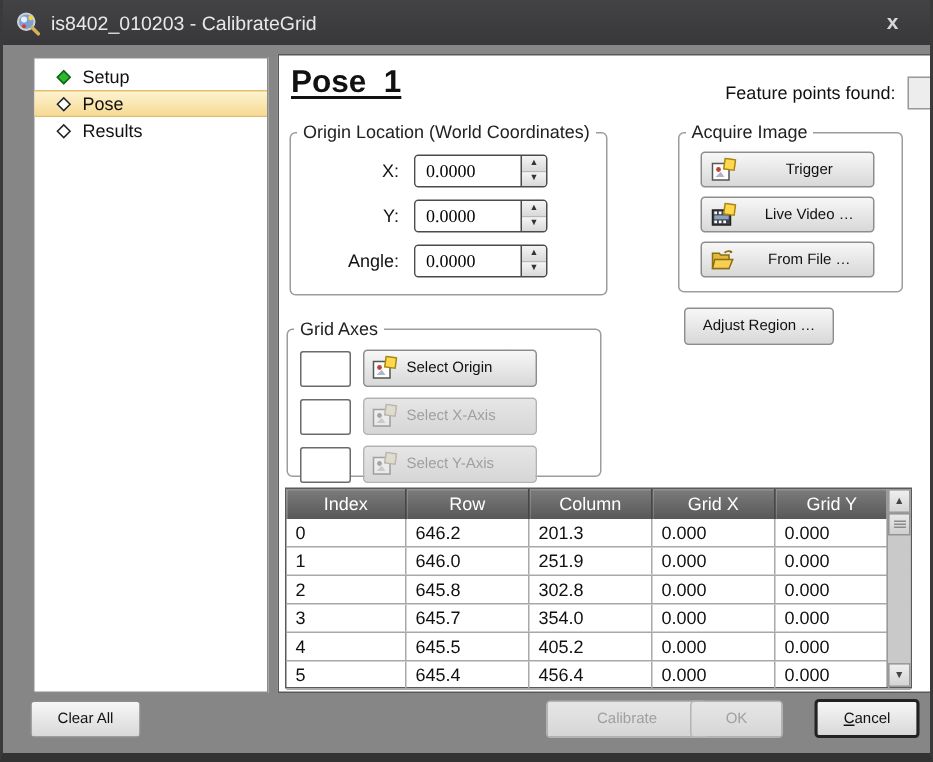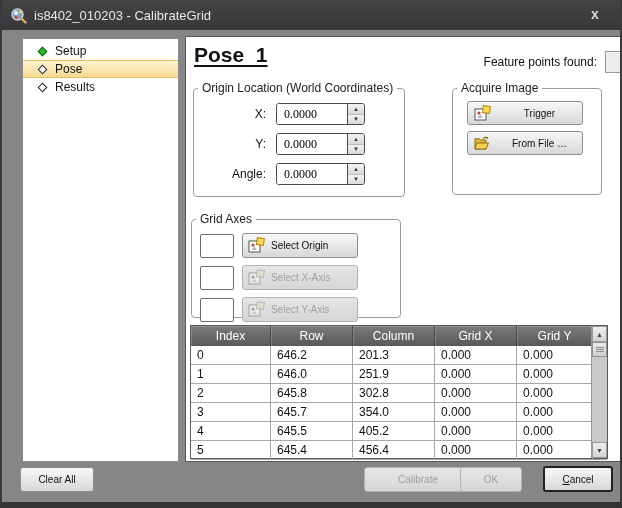--- a/index.html
+++ b/index.html
@@ -220,29 +220,46 @@
         <svg class="icon16" viewBox="0 0 17 17">
           <rect x="1" y="4" width="11" height="11" fill="#fff" stroke="#555"></rect>
           <circle cx="5" cy="8" r="1.6" fill="#c04434"></circle>
           <path d="M3 13 L6.5 9.5 L9 13 Z" fill="#b0b6c8"></path>
           <rect x="9" y="1" width="7" height="7" fill="#ffd84d" stroke="#a98613" transform="rotate(8 12 4)"></rect>
         </svg>
         <span class="lbl">Trigger</span>
       </div>
       <div class="btn">
         <svg class="icon16" viewBox="0 0 17 17">
+          <rect x="1" y="5" width="12" height="10" fill="#3d4450" stroke="#222"></rect>
+          <rect x="2.2" y="6" width="1.8" height="1.8" fill="#fff"></rect>
+            <rect x="5.2" y="6" width="1.8" height="1.8" fill="#fff"></rect>
+            <rect x="8.2" y="6" width="1.8" height="1.8" fill="#fff"></rect>
+          <rect x="2.2" y="12" width="1.8" height="1.8" fill="#fff"></rect>
+            <rect x="5.2" y="12" width="1.8" height="1.8" fill="#fff"></rect>
+            <rect x="8.2" y="12" width="1.8" height="1.8" fill="#fff"></rect>
+          <rect x="2.2" y="8.6" width="9.6" height="2.6" fill="#8fa3c0"></rect>
+          <rect x="9" y="1" width="7" height="7" fill="#ffd84d" stroke="#a98613" transform="rotate(8 12 4)"></rect>
+        </svg>
+        <span class="lbl">Live Video …</span>
+      </div>
+      <div class="btn">
+        <svg class="icon16" viewBox="0 0 17 17">
           <path d="M1 6 L1 14 L12 14 L12 5 L6.5 5 L5.5 3.8 L1 3.8 Z" fill="#e3b93c" stroke="#8a6d14"></path>
           <path d="M2.5 8 L14.5 8 L12 14 L1 14 Z" fill="#f7cf52" stroke="#8a6d14"></path>
           <path d="M9 3.5 Q11.5 1.5 14 3.2" fill="none" stroke="#8a6d14" stroke-width="1.1"></path>
           <path d="M13.2 1.8 L14.3 3.4 L12.4 3.9 Z" fill="#8a6d14"></path>
         </svg>
         <span class="lbl">From File …</span>
       </div>
     </fieldset>
 
+    <div class="btn adjust-region">
+      <span>Adjust Region …</span>
+    </div>
 
     <fieldset class="gridaxes-group">
       <legend>Grid Axes</legend>
       <div class="ga-row">
         <div class="ga-box"></div>
         <div class="btn">
           <svg class="icon16" viewBox="0 0 17 17">
             <rect x="1" y="4" width="11" height="11" fill="#fff" stroke="#555"></rect>
             <circle cx="5" cy="8" r="1.6" fill="#c04434"></circle>
             <path d="M3 13 L6.5 9.5 L9 13 Z" fill="#b0b6c8"></path>

